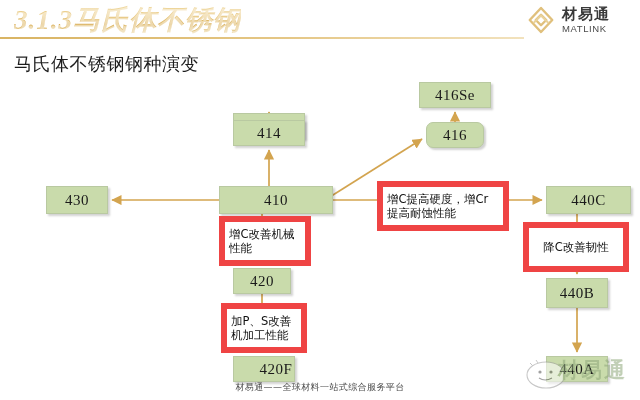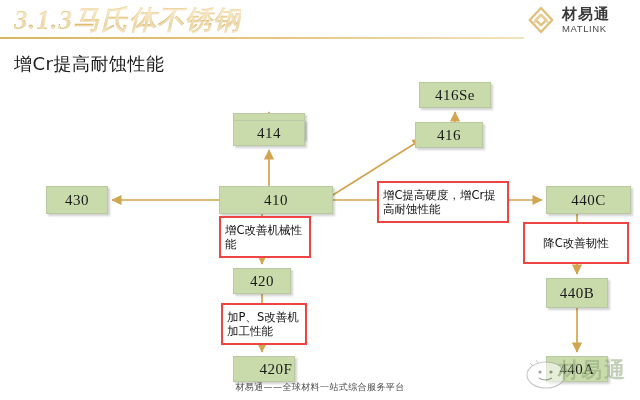--- a/index.html
+++ b/index.html
@@ -52,21 +52,21 @@
   .node{
     position:absolute;box-sizing:border-box;
     background:#c9dbab;border:1px solid #b9c9a1;
     box-shadow:2px 2px 2px rgba(0,0,0,.18);
     display:flex;align-items:center;justify-content:center;
     font-family:"Liberation Serif","DejaVu Serif",serif;
     font-size:15px;color:#1a1a1a;letter-spacing:.5px;
   }
   .note{
     position:absolute;box-sizing:border-box;
-    background:#ffffff;border:2px solid #ef4444;
+    background:#ffffff;border:6px solid #ef4444;
     display:flex;align-items:center;justify-content:flex-start;
     padding:19px 4px;
     font-family:"DejaVu Sans","Liberation Sans",sans-serif;
     font-size:11.5px;line-height:1.22;color:#111;
     text-align:left;
   }
 
   
   .footer{
     position:absolute;left:0;top:381px;width:640px;text-align:center;
@@ -99,21 +99,21 @@
         <path d="M13 20 L20 13 L27 20 L20 27 Z"></path>
       </g>
       <path d="M10 24 L20 14 L30 24" fill="none" stroke="#e9d29a" stroke-width="2.6"></path>
     </svg>
     <div class="logo-txt">
       <div class="logo-cn">材易通</div>
       <div class="logo-en">MATLINK</div>
     </div>
   </div>
 
-  <div class="subtitle">增Cr提高耐蚀性能</div>
+  <div class="subtitle">马氏体不锈钢钢种演变</div>
 
   <svg id="flow">
     <defs>
       <marker id="ah" markerWidth="7" markerHeight="7" refX="5.6" refY="3" orient="auto">
         <path d="M0,0 L6,3 L0,6 Z" fill="#d3a44f"></path>
       </marker>
     </defs>
     <g stroke="#d3a44f" stroke-width="1.7" fill="none" marker-end="url(#ah)">
 
       <line x1="269" y1="186" x2="269" y2="150"></line>
@@ -137,21 +137,21 @@
       <line x1="577" y1="304" x2="577" y2="352"></line>
     </g>
   </svg>
 
   <div class="node" style="left:233px;top:82px;width:72px;height:26px;margin-top:31px;">431</div>
 
   <div class="node" style="left:233px;top:120px;width:72px;height:26px;">414</div>
 
   <div class="node" style="left:419px;top:82px;width:72px;height:26px;">416Se</div>
 
-  <div class="node" style="left:415px;top:122px;width:68px;height:26px;">416</div>
+  <div class="node" style="left:426px;top:122px;width:58px;height:26px;border-radius:7px;">416</div>
 
   <div class="node" style="left:46px;top:186px;width:62px;height:28px;">430</div>
 
   <div class="node" style="left:219px;top:186px;width:114px;height:28px;text-align:center;">410</div>
 
   <div class="node" style="left:546px;top:186px;width:85px;height:28px;">440C</div>
 
   <div class="node" style="left:233px;top:268px;width:58px;height:26px;">420</div>
 
   <div class="node" style="left:546px;top:278px;width:62px;height:30px;">440B</div>

